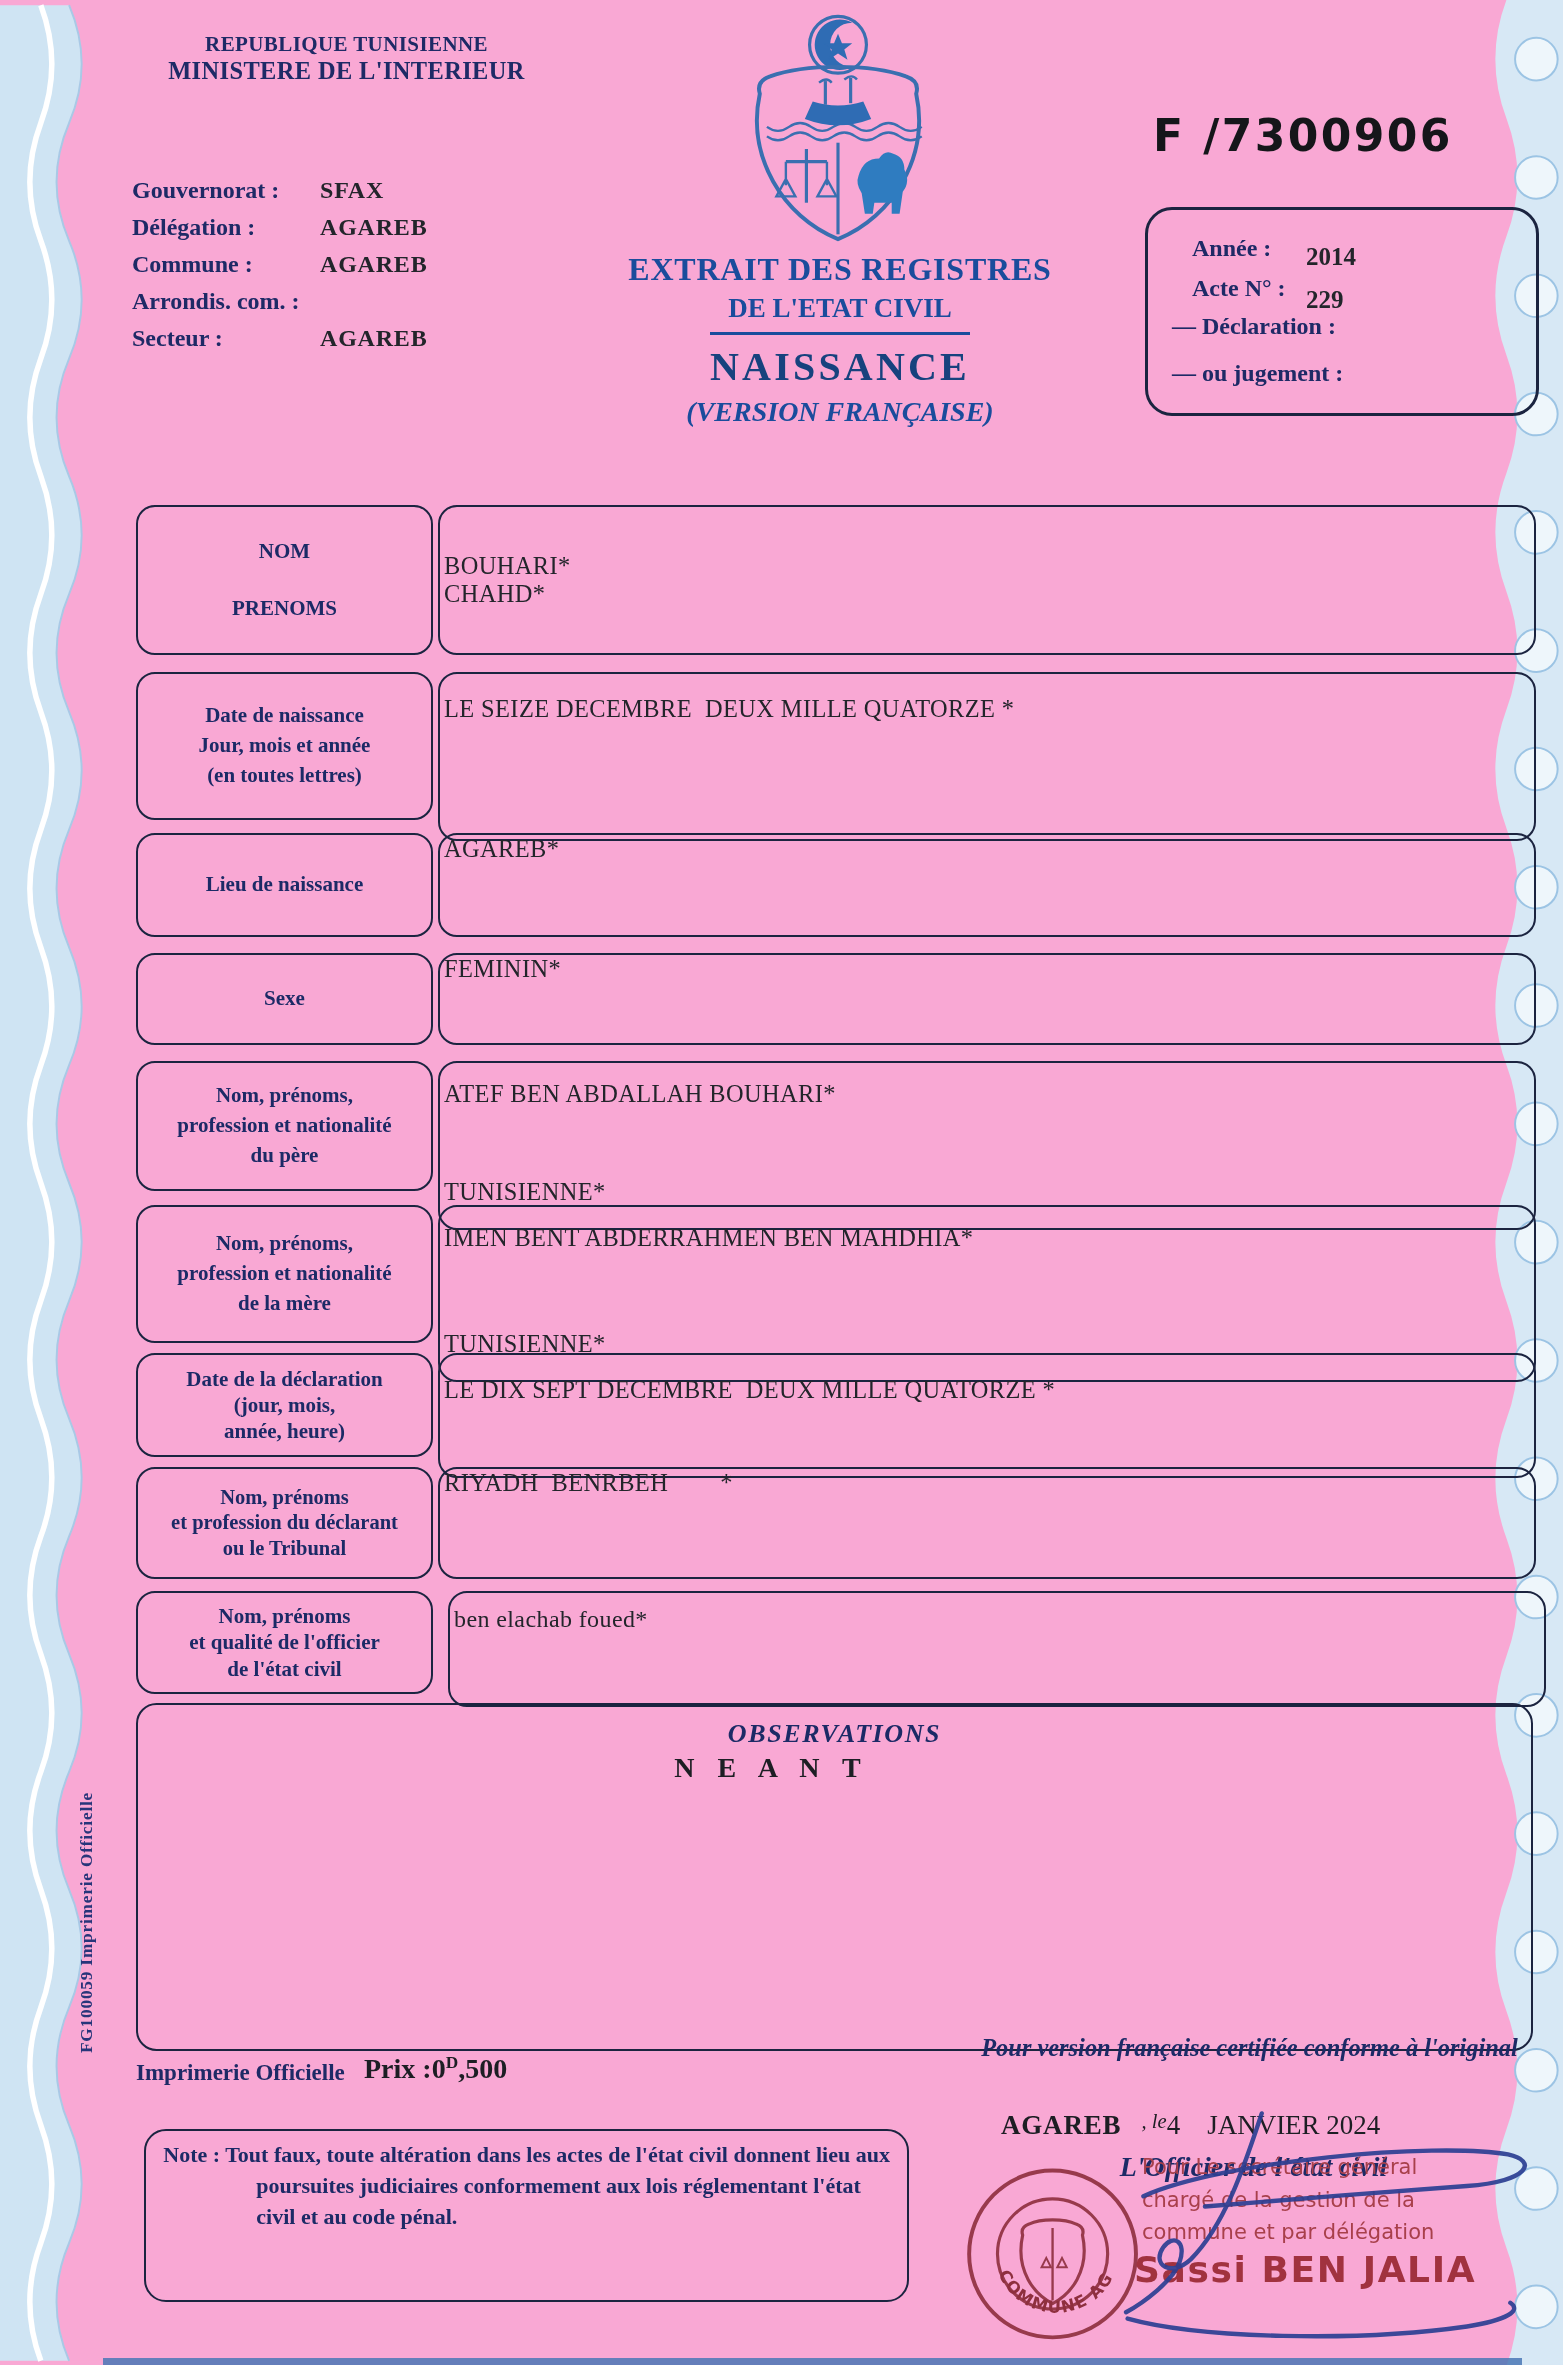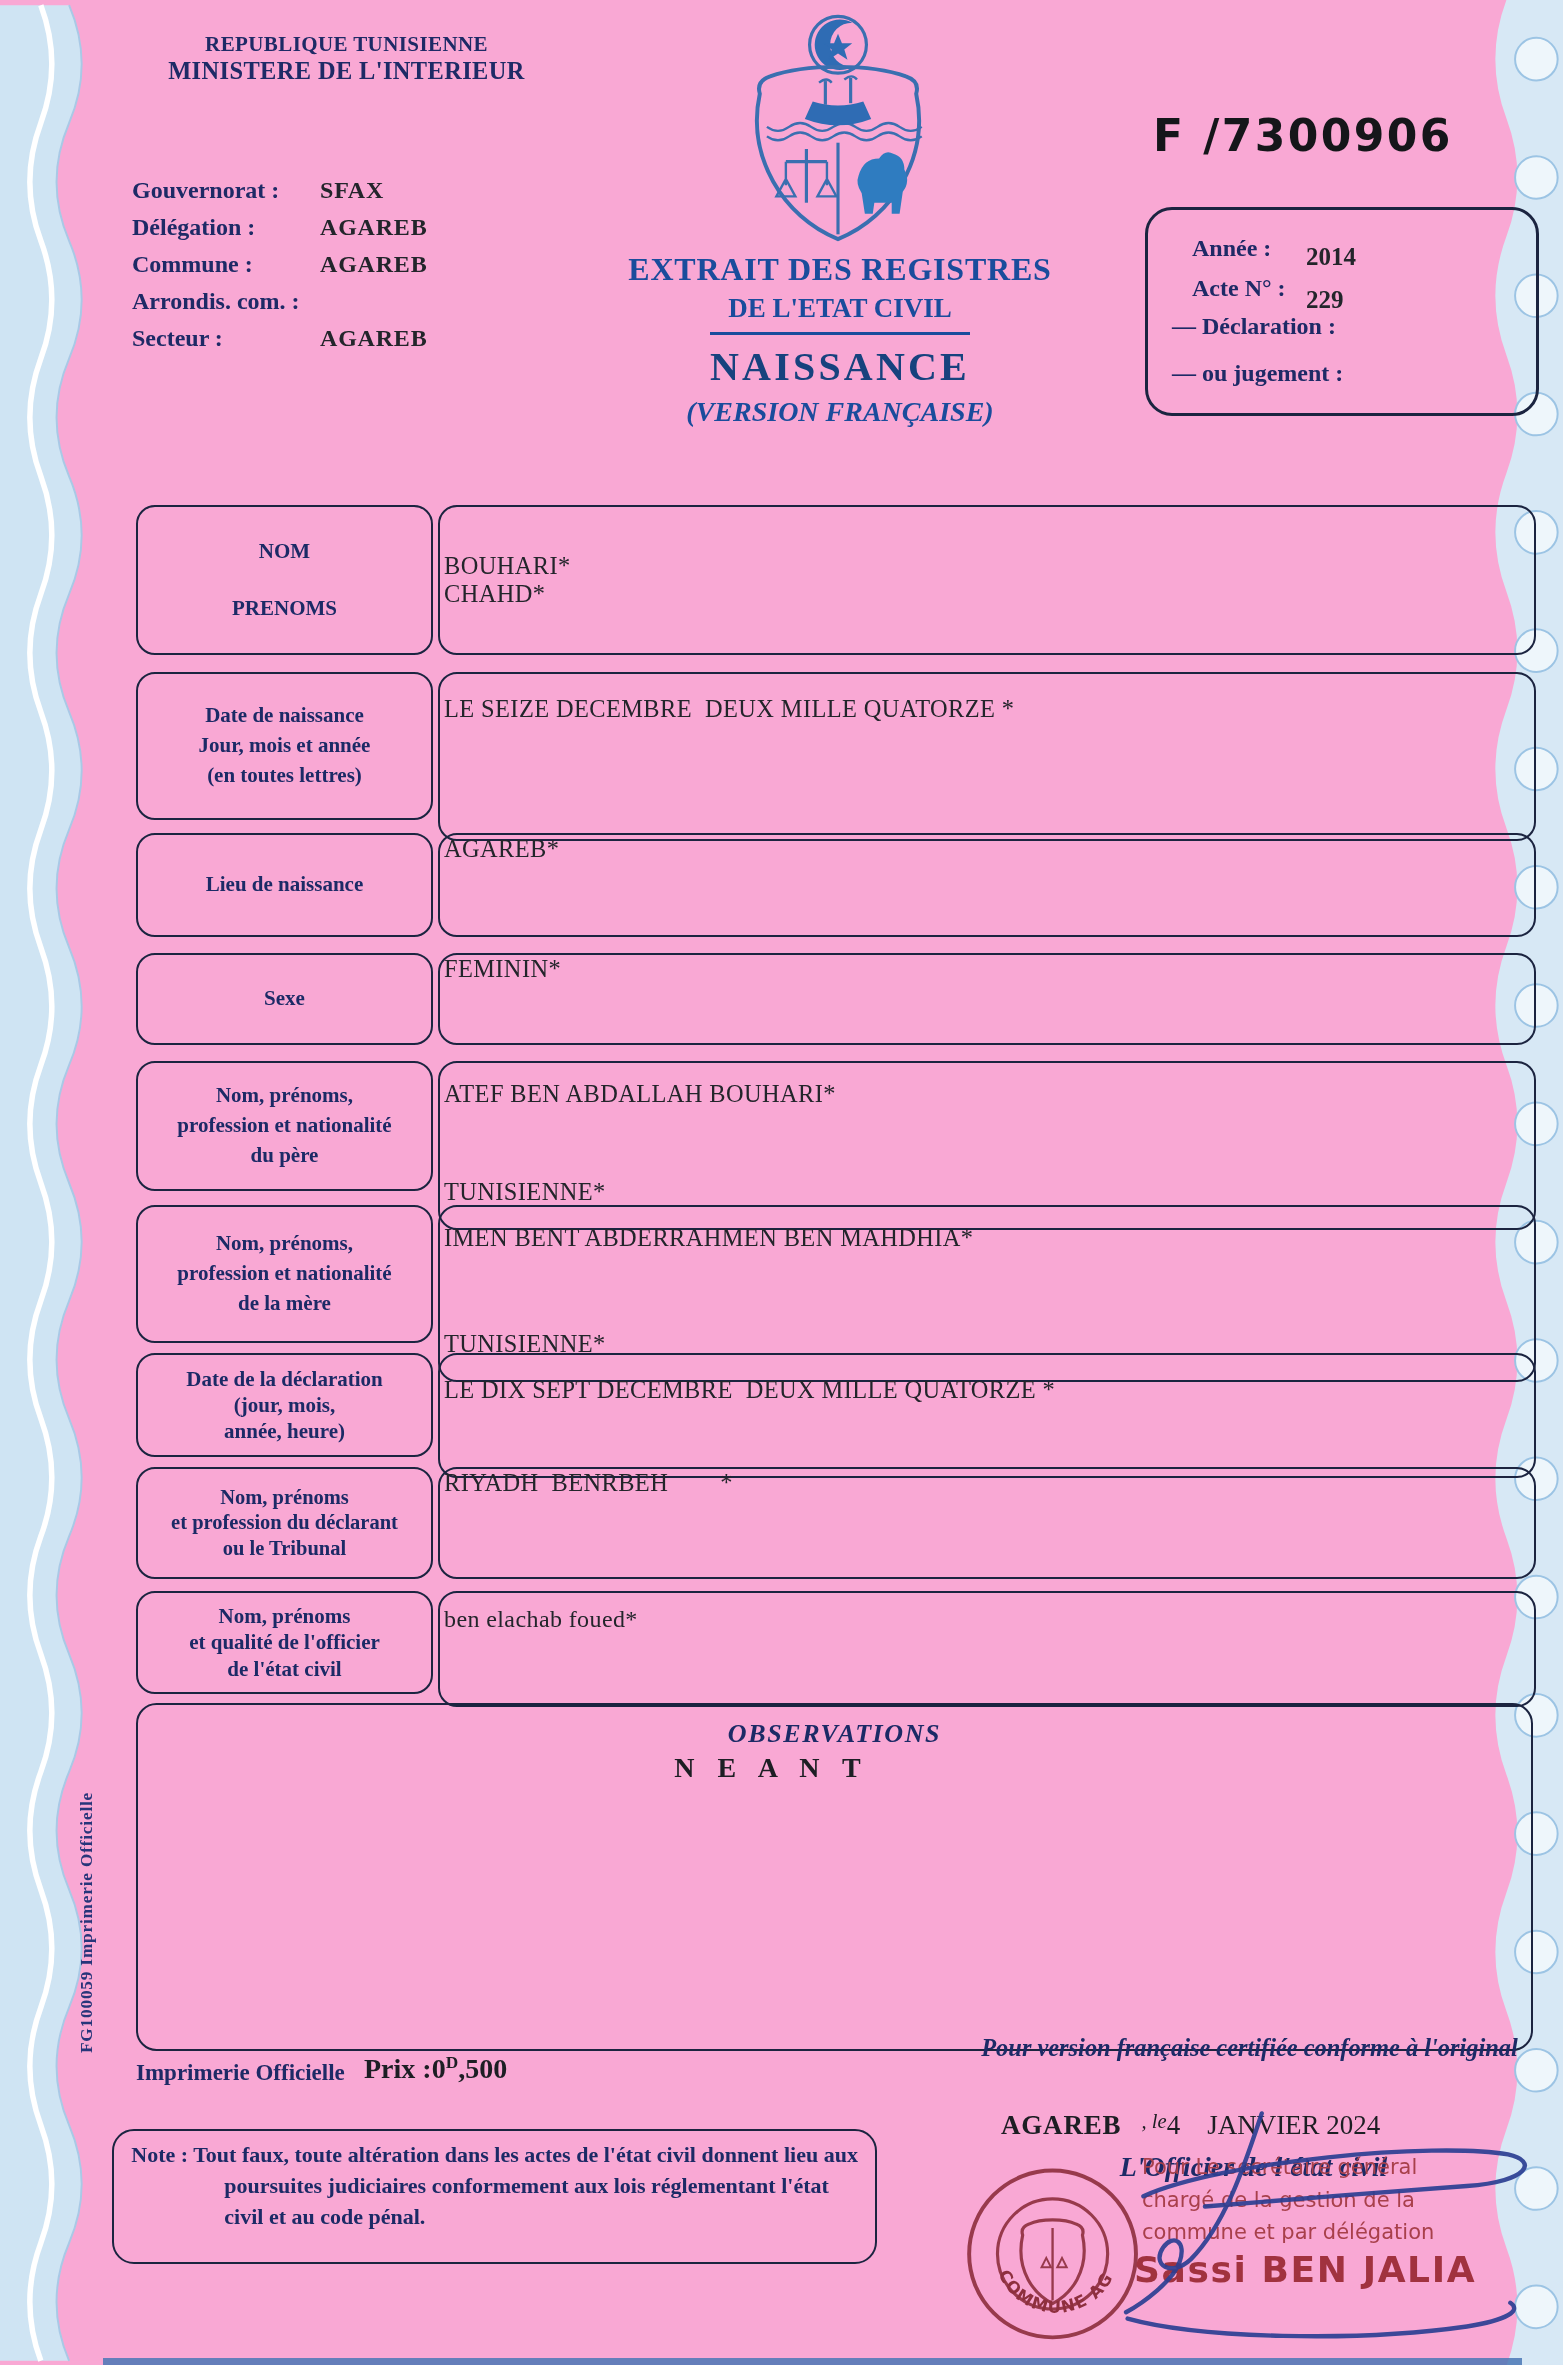--- a/index.html
+++ b/index.html
@@ -46,21 +46,21 @@
              color:#1c2a66;letter-spacing:1.6px;}
   .obs-val{margin-top:3.2px;text-align:center;font-size:28px;font-weight:bold;color:#1d1e24;
            letter-spacing:8px;transform:translateX(-63px);}
 
   
   .vtext{left:77px;top:2053px;transform:rotate(-90deg);transform-origin:0 0;font-size:17.3px;
          font-weight:bold;color:#27357a;letter-spacing:0.8px;}
   .impr{left:136px;top:2060px;font-size:23px;font-weight:bold;}
   .prix{left:364px;top:2053px;font-size:28px;font-weight:bold;color:#1d1e24;}
   .prix sup{font-size:17.3px;}
-  .notebox{left:112px;top:2129px;width:765px;height:135px;border:2.4px solid #1b2440;border-radius:22px;
+  .notebox{left:144px;top:2129px;width:765px;height:173px;border:2.4px solid #1b2440;border-radius:22px;
            padding:8px 16px 0 17.3px;box-sizing:border-box;}
   .notebox p{margin:0;font-size:22px;font-weight:bold;line-height:1.42;color:#1c2a66;
              padding-left:93px;text-indent:-93px;}
   .cert{left:950px;top:2034px;width:599px;font-size:24.4px;font-weight:bold;font-style:italic;
         text-align:center;color:#1c2a66;}
   .dateline{left:974px;top:2079px;font-size:27px;color:#1d1e24;white-space:pre-wrap;}
   .dateline .place{font-weight:bold;letter-spacing:0.8px;}
   .dateline .le{font-style:italic;font-size:20.5px;position:relative;top:-6.3px;}
   .officer{left:1017px;top:2151px;width:473px;text-align:center;font-size:28px;font-weight:bold;
            font-style:italic;color:#1c2a66;}
@@ -228,21 +228,21 @@
   </div>
   <div class="abs valcell v-center" style="left:438px;top:1467px;width:1090px;height:108px">
     <span>RIYADH  BENRBEH        *</span>
   </div>
 
   <div class="abs lblcell" style="left:136px;top:1591px;width:293px;height:99px;line-height:1.25">
     <span>Nom, prénoms</span>
       <span>et qualité de l'officier</span>
       <span>de l'état civil</span>
   </div>
-  <div class="abs valcell" style="left:438px;top:1591px;width:1090px;height:99px;padding-top:12.6px;font-size:24px">
+  <div class="abs valcell" style="left:448px;top:1591px;width:1090px;height:99px;padding-top:12.6px;font-size:24px">
     <span>ben elachab foued*</span>
   </div>
 
   <div class="abs obsbox">
     <div class="obs-title">OBSERVATIONS</div>
     <div class="obs-val">N E A N T</div>
   </div>
 
   <div class="abs vtext">FG100059  Imprimerie Officielle</div>
   <div class="abs impr">Imprimerie Officielle</div>

